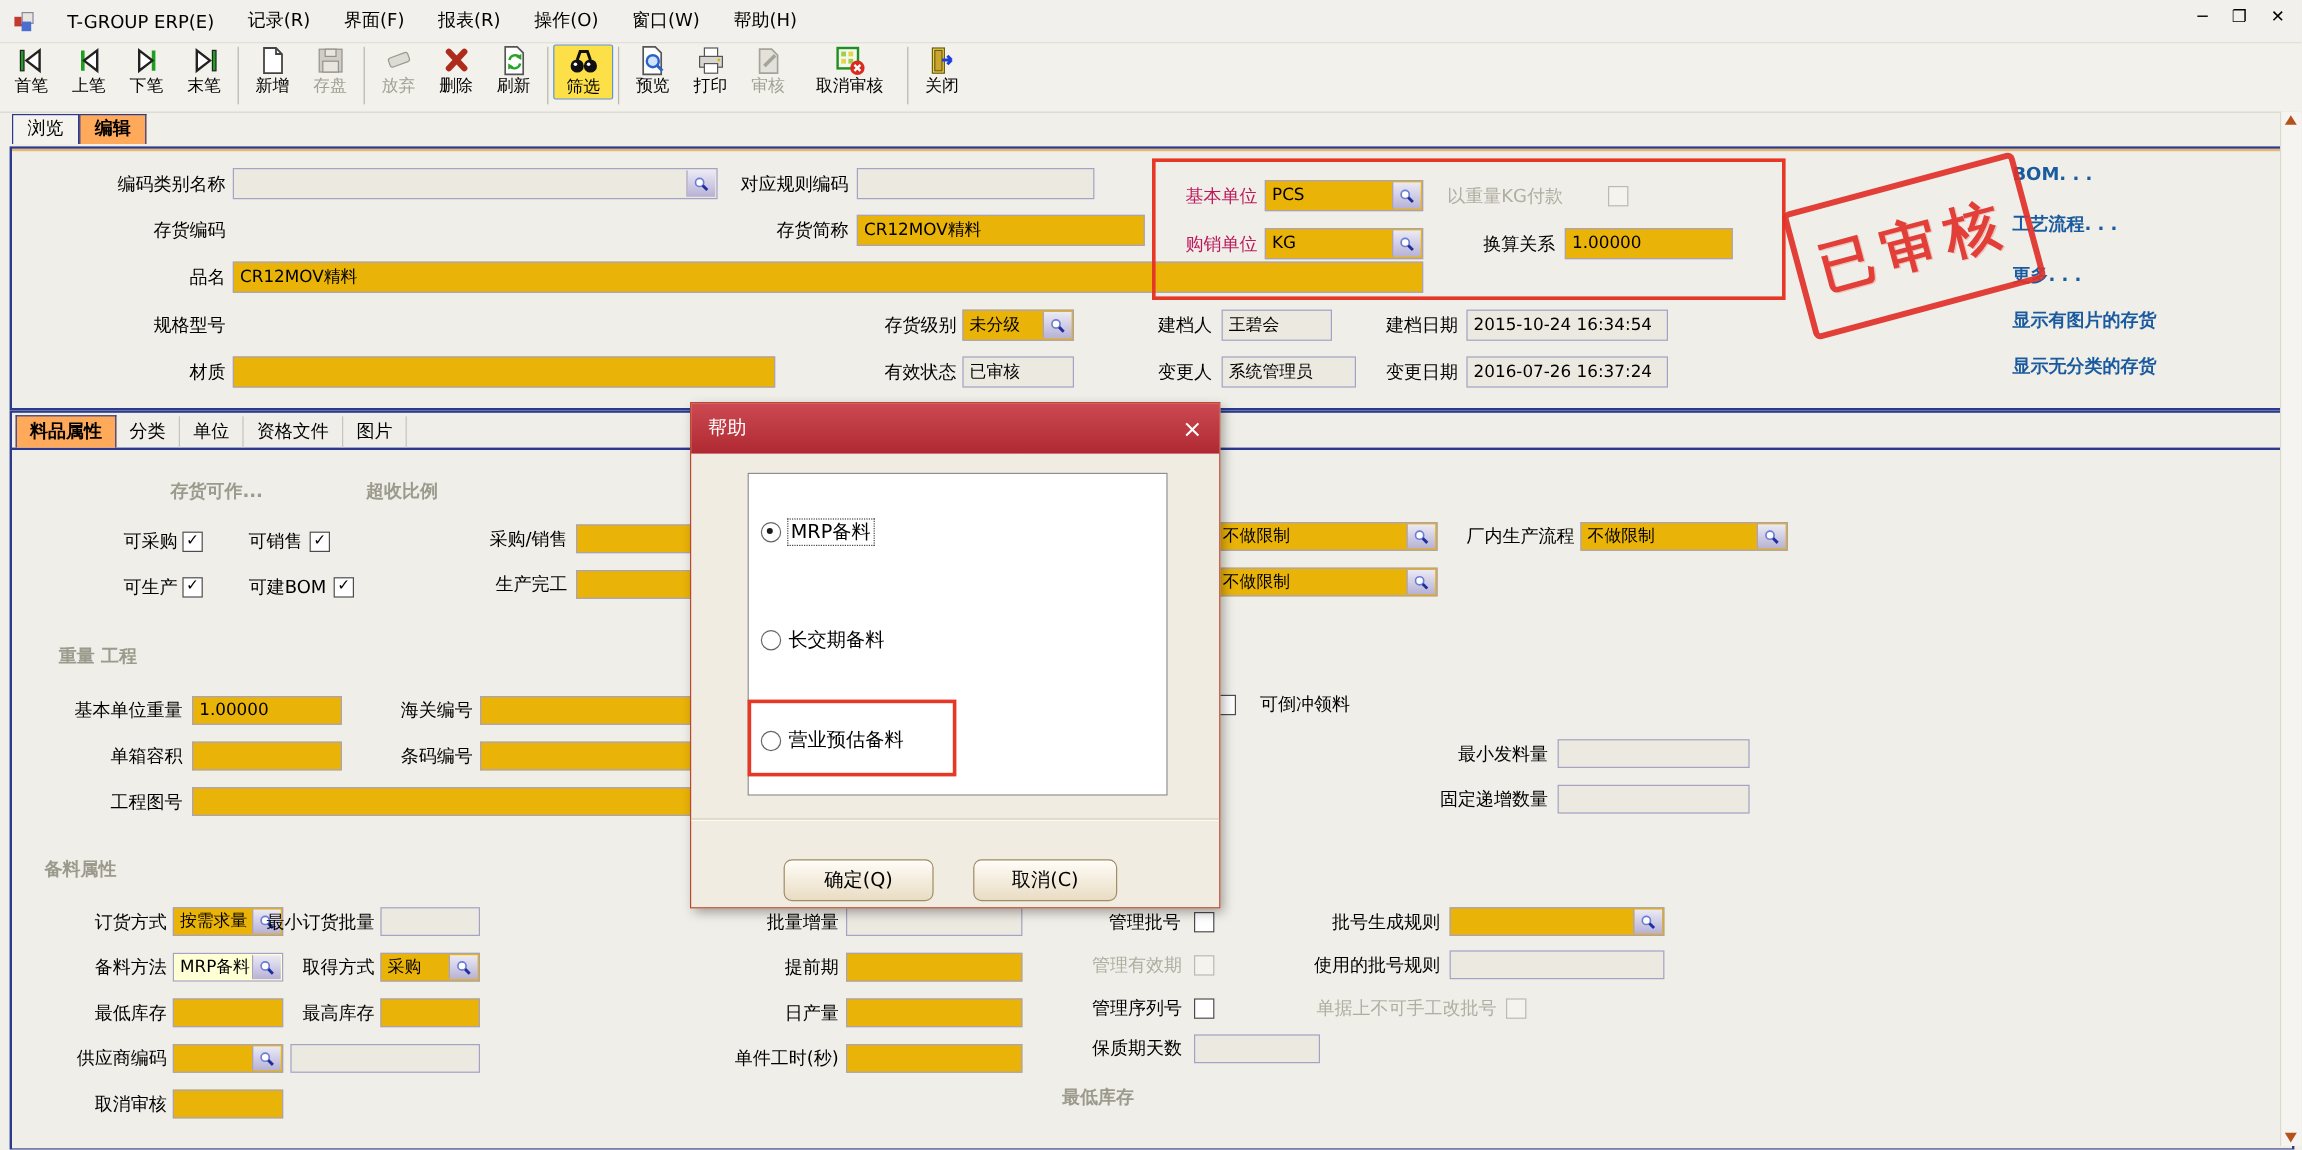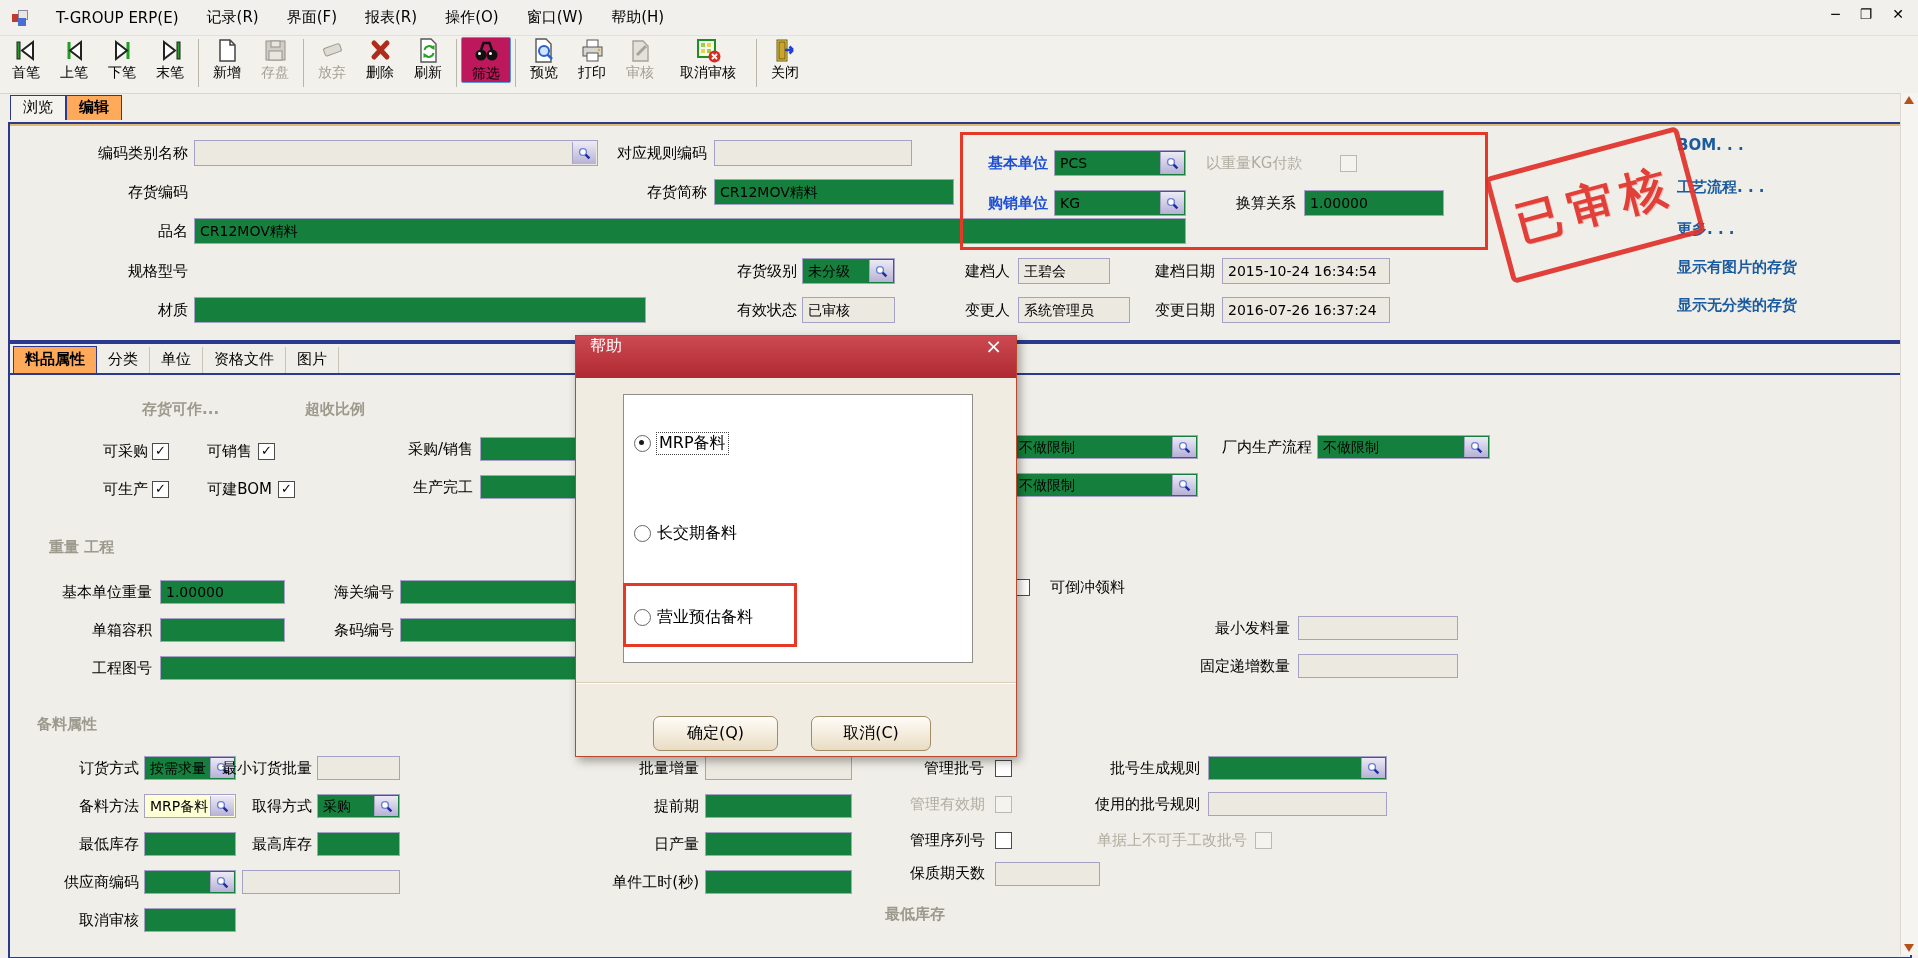--- a/index.html
+++ b/index.html
@@ -11,35 +11,35 @@
   .appicon i{position:absolute;width:8px;height:8px}
   .mi{padding:0 14px;white-space:nowrap;cursor:default}
   .winbtns{position:absolute;right:14px;top:6px;display:flex;gap:20px;font-size:14px}
   .winbtns span{cursor:pointer}
   
   .tb{display:flex;align-items:flex-start;height:55px;background:#f2f1ec;border-bottom:1px solid #d9d6cc;padding:1px 2px}
   .tbi{display:flex;flex-direction:column;align-items:center;width:48px;font-size:14px;line-height:17px;white-space:nowrap;cursor:pointer}
   .tbi svg{width:27px;height:27px}
   .tbi.wide{width:88px}
   .tbi.dis{color:#a3a096;cursor:default}
-  .tbi.sel{border:1px solid #5b96d8;border-radius:2px;background:#be185d}
+  .tbi.sel{border:1px solid #5b96d8;border-radius:2px;background:#fde047}
   .sep{width:1px;background:#b9b6aa;height:48px;margin:2px 4px;flex:0 0 1px}
   
   .tabs1{position:absolute;left:10px;top:95px;display:flex;z-index:3}
   .tab{border:1px solid #2b3a8c;border-bottom:none;padding:2px 12px 3px;background:#f4f3ee;cursor:pointer}
   .tab.active{background:#ffa95b;font-weight:bold}
   
   .panel{position:absolute;background:#efeee8;border:2px solid #2b3a8c}
   .panel.top::before{content:"";position:absolute;left:0;right:0;top:0;height:2px;background:#e3b873}
   
   .lbl{position:absolute;text-align:right;white-space:nowrap;height:26px;line-height:26px}
-  .lbl.red{color:#1d4ed8;font-weight:bold}
+  .lbl.red{color:#be185d;font-weight:normal}
   .plain{position:absolute;white-space:nowrap;height:26px;line-height:26px}
   .plain.gray{color:#b0ada1}
-  .fld{position:absolute;height:26px;background:#15803d;border:1px solid #a6a2c6;line-height:24px;padding:0 5px;white-space:nowrap;overflow:hidden;box-sizing:border-box;font-size:14px}
+  .fld{position:absolute;height:26px;background:#eab308;border:1px solid #a6a2c6;line-height:24px;padding:0 5px;white-space:nowrap;overflow:hidden;box-sizing:border-box;font-size:14px}
   .fld.h24{height:24px;line-height:22px}
   .fld.dis{background:#ece9e1}
   .fld.yel{background:#ffffd6}
   .fld.num{text-align:left}
   .fld.haslk{padding-right:28px}
   .lk{position:absolute;right:1px;top:1px;bottom:1px;width:23px;background:linear-gradient(#eceaf5,#b7b1d5);border-left:1px solid #a6a2c6;display:flex;align-items:center;justify-content:center;cursor:pointer}
   .cb{position:absolute;width:15px;height:15px;background:#fff;border:1px solid #4c4c4c;text-align:center;line-height:13px;font-size:13px;font-weight:bold;cursor:pointer}
   .cb.on::after{content:"✓"}
   .cb.dis{border-color:#bcb9ae;background:#f4f3ee;cursor:default}
   .rd{width:15px;height:15px;border:1px solid #666;border-radius:50%;background:#fff;display:inline-block;position:relative;flex:0 0 15px}
@@ -51,21 +51,21 @@
   .t2{padding:3px 11px 4px;border-right:1px solid #c7c4b8;cursor:pointer}
   .t2.active{background:#ffa95b;font-weight:bold;border:1px solid #2b3a8c;border-bottom:none;border-right:1px solid #2b3a8c}
   
   .redbox{position:absolute;border:3px solid #e53826;z-index:6;pointer-events:none}
   .stamp{position:absolute;left:1495px;top:150px;width:190px;height:100px;border:5px solid #e0312a;border-radius:6px;
     transform:rotate(-15deg);color:#e0312a;font-size:46px;font-weight:bold;letter-spacing:8px;
     display:flex;align-items:center;justify-content:center;z-index:7;opacity:.92;text-shadow:1px 1px 0 rgba(224,49,42,.25)}
   
   .dlg{position:absolute;left:575px;top:335px;width:440px;height:420px;background:#f1ece2;border:1px solid #b8492f;
     box-shadow:3px 4px 9px rgba(0,0,0,.35);z-index:30}
-  .dlg-title{height:42px;background:linear-gradient(#cd4a52,#af2932);color:#fff;display:flex;align-items:flex-start;padding:0 14px;font-size:16px}
+  .dlg-title{height:42px;background:linear-gradient(#cd4a52,#af2932);color:#fff;display:flex;align-items:center;padding:0 14px;font-size:16px}
   .dlg-x{margin-left:auto;font-size:20px;cursor:pointer;line-height:1}
   .dlg-list{position:absolute;left:47px;top:58px;width:348px;height:267px;background:#fff;border:1px solid #908e8a}
   .dlg-opt{position:absolute;left:10px;display:flex;align-items:center;gap:6px;font-size:16px}
   .dlg-opt .focus{outline:1px dotted #444;padding:0 2px}
   .dlg-foot{position:absolute;left:0;right:0;bottom:0;height:73px;border-top:1px solid #d9cdb7;box-shadow:inset 0 1px 0 #fff}
   .btn{position:absolute;height:33px;background:linear-gradient(#fffdf8,#e9dcc3);border:1px solid #a08c66;border-radius:7px;
     font-size:16px;display:flex;align-items:center;justify-content:center;cursor:pointer;box-shadow:inset 0 1px 0 #fff}
   
   .vsb{position:absolute;left:1900px;top:93px;width:17px;height:862px;background:#f5f4f0;border-left:1px solid #dcd9cf}
   .vup,.vdn{position:absolute;left:3px;width:0;height:0;border-left:5px solid transparent;border-right:5px solid transparent;cursor:pointer}

